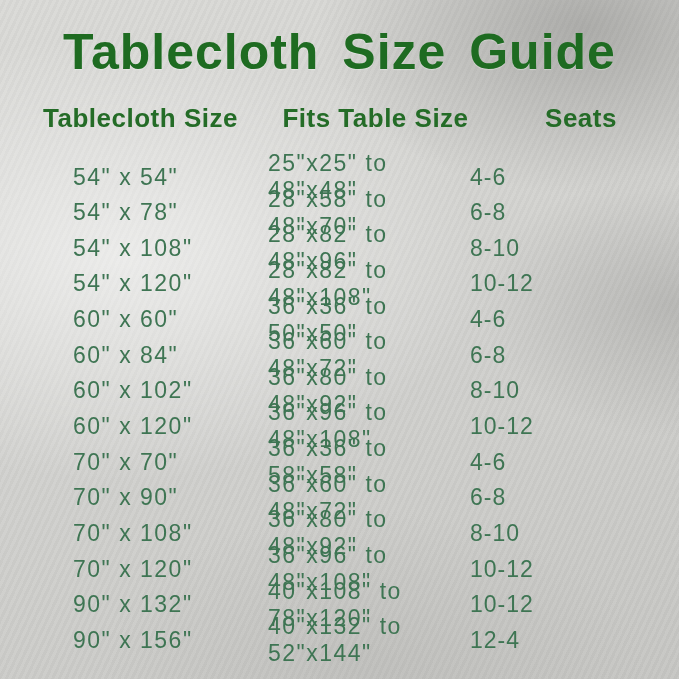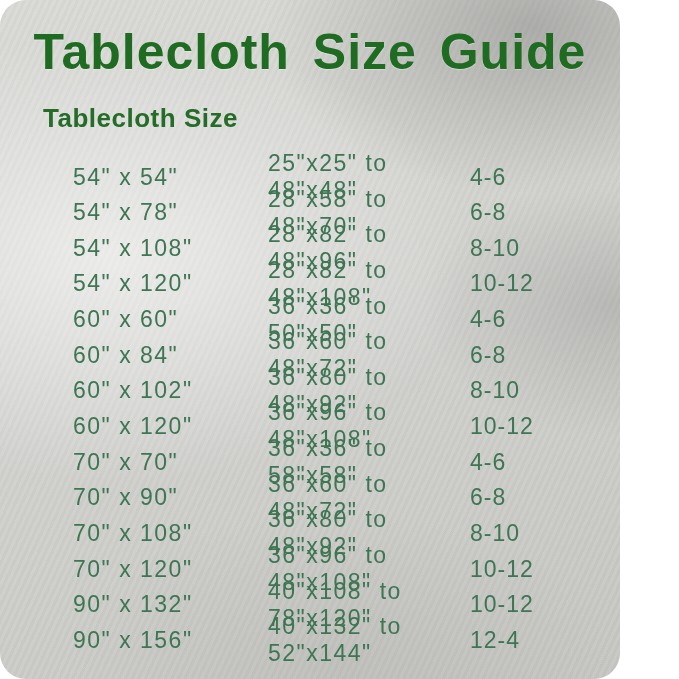--- a/index.html
+++ b/index.html
@@ -1,32 +1,31 @@
 <!DOCTYPE html>
 <html><head>
 <meta charset="utf-8">
 <style>
   html, body {
     margin: 0;
     padding: 0;
   }
   .page {
     position: relative;
-    width: 620px;
+    width: 679px;
     height: 679px;
     overflow: hidden;
     font-family: "Liberation Sans", sans-serif;
     background:
       radial-gradient(ellipse 520px 320px at 18% 38%, rgba(255,255,255,0.55), rgba(255,255,255,0) 70%),
       radial-gradient(ellipse 430px 270px at 86% 4%, rgba(105,105,103,0.38), rgba(105,105,103,0) 62%),
       radial-gradient(ellipse 320px 220px at 99% 45%, rgba(125,125,123,0.28), rgba(125,125,123,0) 60%),
       radial-gradient(ellipse 420px 240px at 55% 98%, rgba(150,150,147,0.18), rgba(150,150,147,0) 65%),
       repeating-linear-gradient(115deg, rgba(255,255,255,0.03) 0 3px, rgba(60,60,60,0.03) 3px 6px),
       linear-gradient(160deg, #dadad7 0%, #d3d3d0 45%, #c6c6c3 100%);
-    border-radius: 26px;
   }
   .title {
     position: absolute;
     top: 22px;
     left: 0;
     width: 100%;
     margin: 0;
     text-align: center;
     font-size: 50px;
     font-weight: 700;
@@ -76,20 +75,22 @@
 </style>
 </head>
 <body>
 
 <div class="page">
 
   <h1 class="title">Tablecloth Size Guide</h1>
 
   <div class="grid-row header-row">
     <div class="cell">Tablecloth Size</div>
+    <div class="cell">Fits Table Size</div>
+    <div class="cell">Seats</div>
   </div>
 
   <div class="rows">
     <div class="row">
       <div class="c1">54" x 54"</div>
       <div class="c2">25"x25" to 48"x48"</div>
       <div class="c3">4-6</div>
     </div>
     <div class="row">
       <div class="c1">54" x 78"</div>

